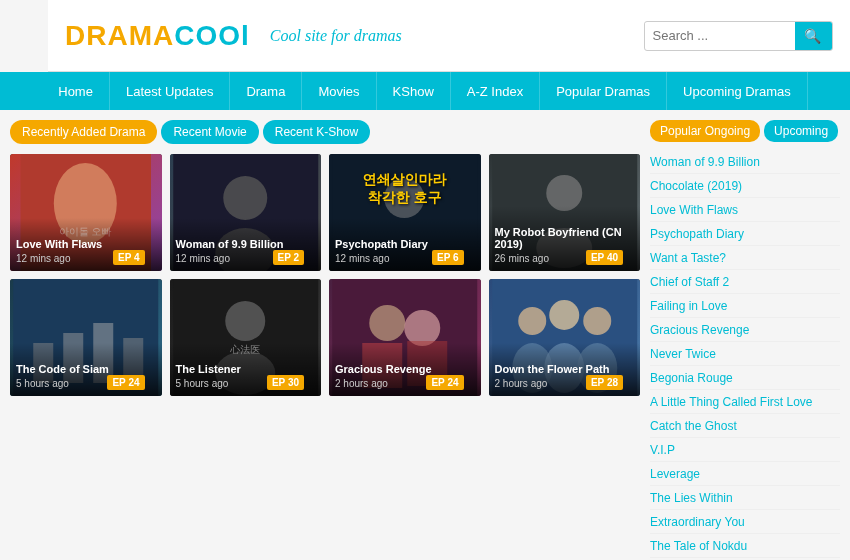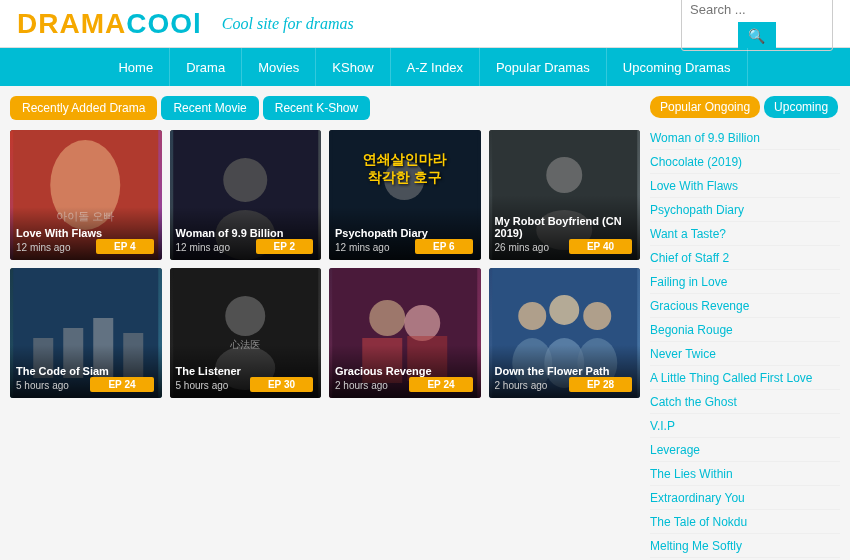--- a/index.html
+++ b/index.html
@@ -5,21 +5,22 @@
     * { margin: 0; padding: 0; box-sizing: border-box; }
     body { font-family: Arial, sans-serif; font-size: 13px; background: #f5f5f5; width: 850px; }
 
     
     .header {
       background: #fff;
       display: flex;
       align-items: center;
       padding: 8px 17px;
       border-bottom: 1px solid #ddd;
-      height: 48px;
+      height: 72px;
+      margin-left: 48px;
     }
     .logo {
       font-size: 28px;
       font-weight: bold;
       letter-spacing: 1px;
       margin-right: 20px;
     }
     .logo-drama { color: #f5a800; }
     .logo-cool { color: #00bcd4; }
     .tagline {
@@ -28,21 +29,20 @@
       font-family: 'Comic Sans MS', cursive;
       font-size: 16px;
       font-style: italic;
     }
     .search-bar {
       display: flex;
       align-items: center;
       border: 1px solid #ccc;
       border-radius: 3px;
       overflow: hidden;
-      flex-direction: column;
     }
     .search-input {
       border: none;
       outline: none;
       padding: 5px 8px;
       font-size: 13px;
       width: 150px;
       color: #999;
     }
     .search-btn {
@@ -85,21 +85,21 @@
     .main-content { flex: 1; min-width: 0; }
 
     
     .tabs {
       display: flex;
       gap: 4px;
       margin-bottom: 10px;
     }
     .tab {
       padding: 5px 12px;
-      border-radius: 6px;
+      border-radius: 12px;
       cursor: pointer;
       font-size: 12px;
       color: #fff;
     }
     .tab-active { background: #f5a800; }
     .tab-inactive { background: #00bcd4; }
 
     
     .drama-grid {
       display: grid;
@@ -108,21 +108,21 @@
     }
     .drama-card {
       position: relative;
       cursor: pointer;
       border-radius: 3px;
       overflow: hidden;
       background: #333;
     }
     .drama-thumb {
       width: 100%;
-      height: 130px;
+      height: 117px;
       background: #555;
       display: flex;
       align-items: center;
       justify-content: center;
       overflow: hidden;
       position: relative;
     }
     .drama-overlay {
       position: absolute;
       bottom: 0;
@@ -137,26 +137,26 @@
       font-weight: bold;
       display: block;
     }
     .drama-time {
       color: #ccc;
       font-size: 10px;
     }
     .ep-badge {
       position: absolute;
       bottom: 6px;
-      right: 8px;
+      right: 17px;
       background: #f5a800;
       color: #fff;
       font-size: 10px;
       font-weight: bold;
-      padding: 2px 18px;
+      padding: 2px 5px;
       border-radius: 2px;
     }
 
     
     .thumb-1 { background: linear-gradient(135deg, #c0392b, #8e44ad); }
     .thumb-2 { background: linear-gradient(135deg, #2c3e50, #4a4a4a); }
     .thumb-3 { background: linear-gradient(135deg, #1a1a2e, #16213e); }
     .thumb-4 { background: linear-gradient(135deg, #2d3436, #636e72); }
     .thumb-5 { background: linear-gradient(135deg, #1a3a4a, #2d6a8a); }
     .thumb-6 { background: linear-gradient(135deg, #1a1a1a, #3a3a3a); }
@@ -215,20 +215,21 @@
   </div>
   <div class="tagline">Cool site for dramas</div>
   <div class="search-bar">
     <input class="search-input" type="text" placeholder="Search ..." style="">
     <button class="search-btn">🔍</button>
   </div>
 </div>
 
 <nav class="nav">
   <div class="nav-item">Home</div>
+  <div class="nav-item">Latest Updates</div>
   <div class="nav-item">Drama</div>
   <div class="nav-item">Movies</div>
   <div class="nav-item">KShow</div>
   <div class="nav-item">A-Z Index</div>
   <div class="nav-item">Popular Dramas</div>
   <div class="nav-item">Upcoming Dramas</div>
 </nav>
 
 <div class="content-wrapper">
 
@@ -381,22 +382,22 @@
     </div>
     <ul class="sidebar-list">
       <li><a href="#">Woman of 9.9 Billion</a></li>
       <li><a href="#">Chocolate (2019)</a></li>
       <li><a href="#">Love With Flaws</a></li>
       <li><a href="#">Psychopath Diary</a></li>
       <li><a href="#">Want a Taste?</a></li>
       <li><a href="#">Chief of Staff 2</a></li>
       <li><a href="#">Failing in Love</a></li>
       <li><a href="#">Gracious Revenge</a></li>
+      <li><a href="#">Never Twice</a></li>
       <li><a href="#">Begonia Rouge</a></li>
-      <li><a href="#">Never Twice</a></li>
       <li><a href="#">A Little Thing Called First Love</a></li>
       <li><a href="#">Catch the Ghost</a></li>
       <li><a href="#">V.I.P</a></li>
       <li><a href="#">Leverage</a></li>
       <li><a href="#">The Lies Within</a></li>
       <li><a href="#">Extraordinary You</a></li>
       <li><a href="#">The Tale of Nokdu</a></li>
       <li><a href="#">Melting Me Softly</a></li>
     </ul>
   </div>

